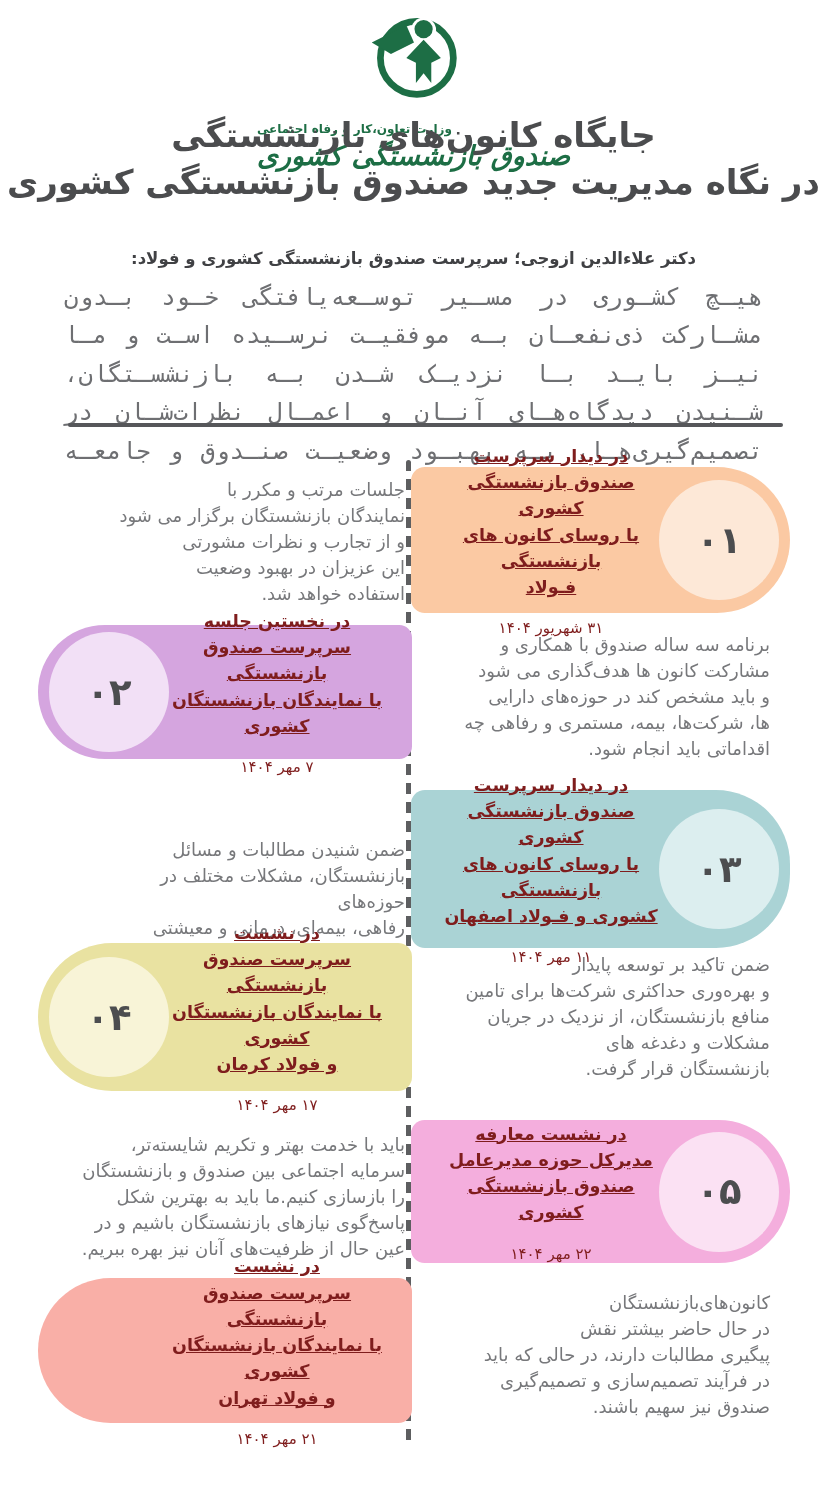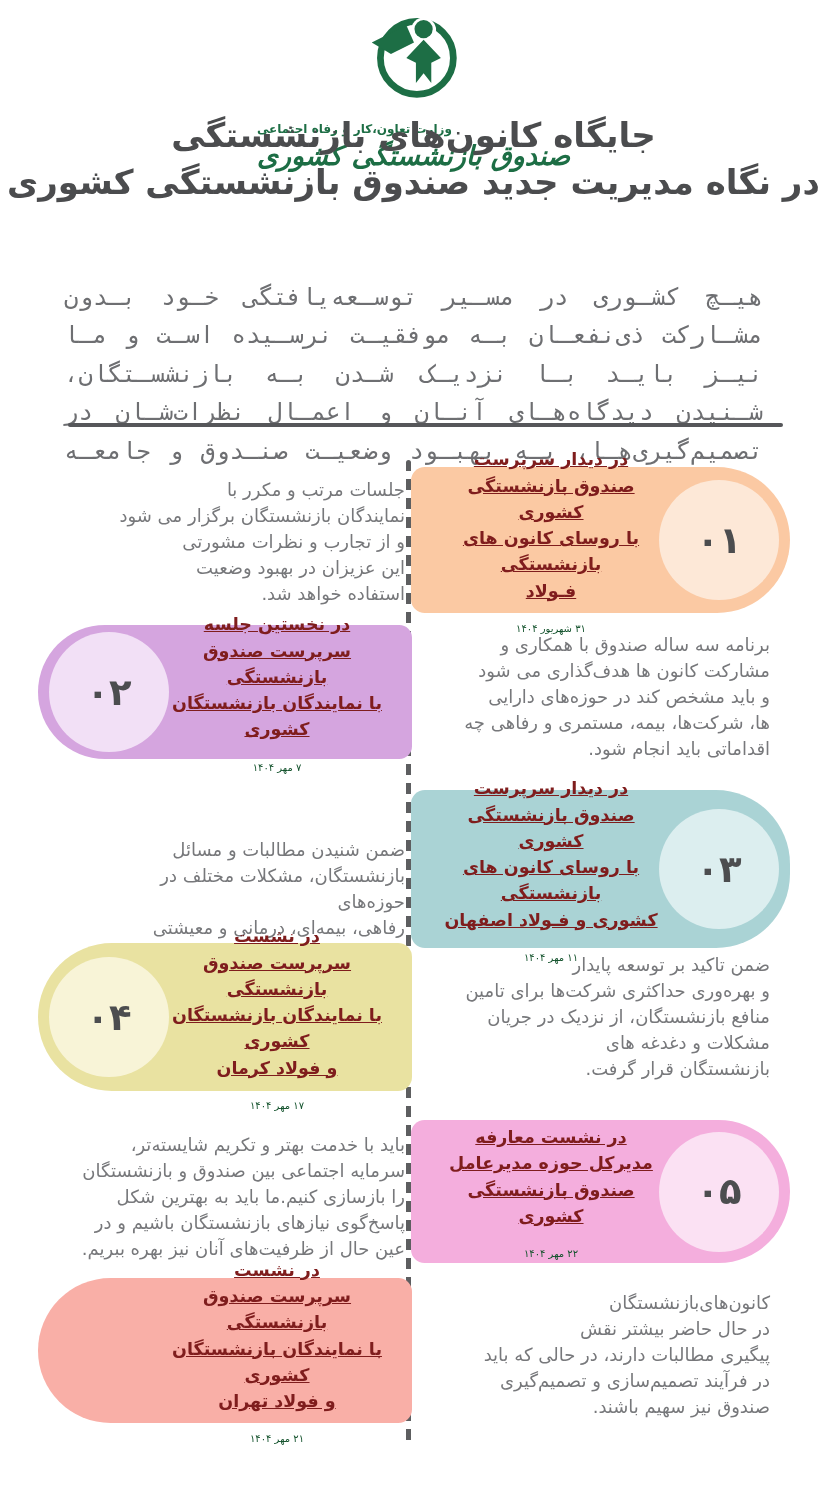--- a/index.html
+++ b/index.html
@@ -29,21 +29,21 @@
   .side-left{border-radius:74px 14px 14px 74px;}
   .num-circle{position:absolute;top:50%;transform:translateY(-50%);width:120px;height:120px;border-radius:50%;
     display:flex;align-items:center;justify-content:center;}
   .side-right .num-circle{right:11px;align-items:center;}
   .side-left .num-circle{left:11px;}
   .num{font-size:37px;font-weight:bold;color:#4c4d4f;}
   .card-text{position:absolute;top:0;bottom:0;display:flex;flex-direction:column;justify-content:center;text-align:center;}
   .side-right .card-text{left:26px;width:228px;}
   .side-left .card-text{right:16px;width:238px;}
   .card-title{font-weight:bold;font-size:17.5px;color:#7f1d1d;line-height:1.5;white-space:pre-line;text-decoration:underline;}
-  .card-date{font-size:10px;color:#14532d;margin-top:19px;}
+  .card-date{font-size:15px;color:#7f1d1d;margin-top:19px;}
 
   .desc{position:absolute;font-size:18px;color:#77787b;line-height:1.45;text-align:right;white-space:pre-line;}
 
   
   .pos1{left:411px;top:467px;width:379px;height:146px;}
   .pos2{left:38px;top:625px;width:374px;height:134px;}
   .pos3{left:411px;top:790px;width:379px;height:158px;}
   .pos4{left:38px;top:943px;width:374px;height:148px;}
   .pos5{left:411px;top:1120px;width:379px;height:143px;}
   .pos6{left:38px;top:1278px;width:374px;height:145px;}
@@ -72,20 +72,21 @@
       <div class="ministry">وزارت تعاون،کار و رفاه اجتماعی</div>
       <div class="org">صندوق بازنشستگی کشوری</div>
     </div>
   </div>
 
   <div class="main-title">
     <div>جایگاه کانون‌های بازنشستگی</div>
     <div>در نگاه مدیریت جدید صندوق بازنشستگی کشوری</div>
   </div>
 
+  <div class="speaker">دکتر علاءالدین ازوجی؛ سرپرست صندوق بازنشستگی کشوری و فولاد:</div>
   <div class="quote-text">هیـچ کشـوری در مسـیر توسـعه‌یافتگی خـود بـدون مشـارکت ذی‌نفعـان بـه موفقیـت نرسـیده اسـت و مـا نیـز بایـد بـا نزدیـک شـدن بـه بازنشسـتگان، شـنیدن دیدگاه‌هـای آنـان و اعمـال نظرات‌شـان در تصمیم‌گیری‌هـا، بـه بهبـود وضعیـت صنـدوق و جامعـه بازنشستگان کمک کنیم.</div>
 
   <div class="h-divider"></div>
 
   <div class="v-dash"></div>
   <div>
       <div class="card side-right pos1" style="background: rgb(251, 201, 163);">
         <div class="num-circle" style="background: rgb(253, 232, 215);">
           <span class="num">۰۱</span>
         </div>

